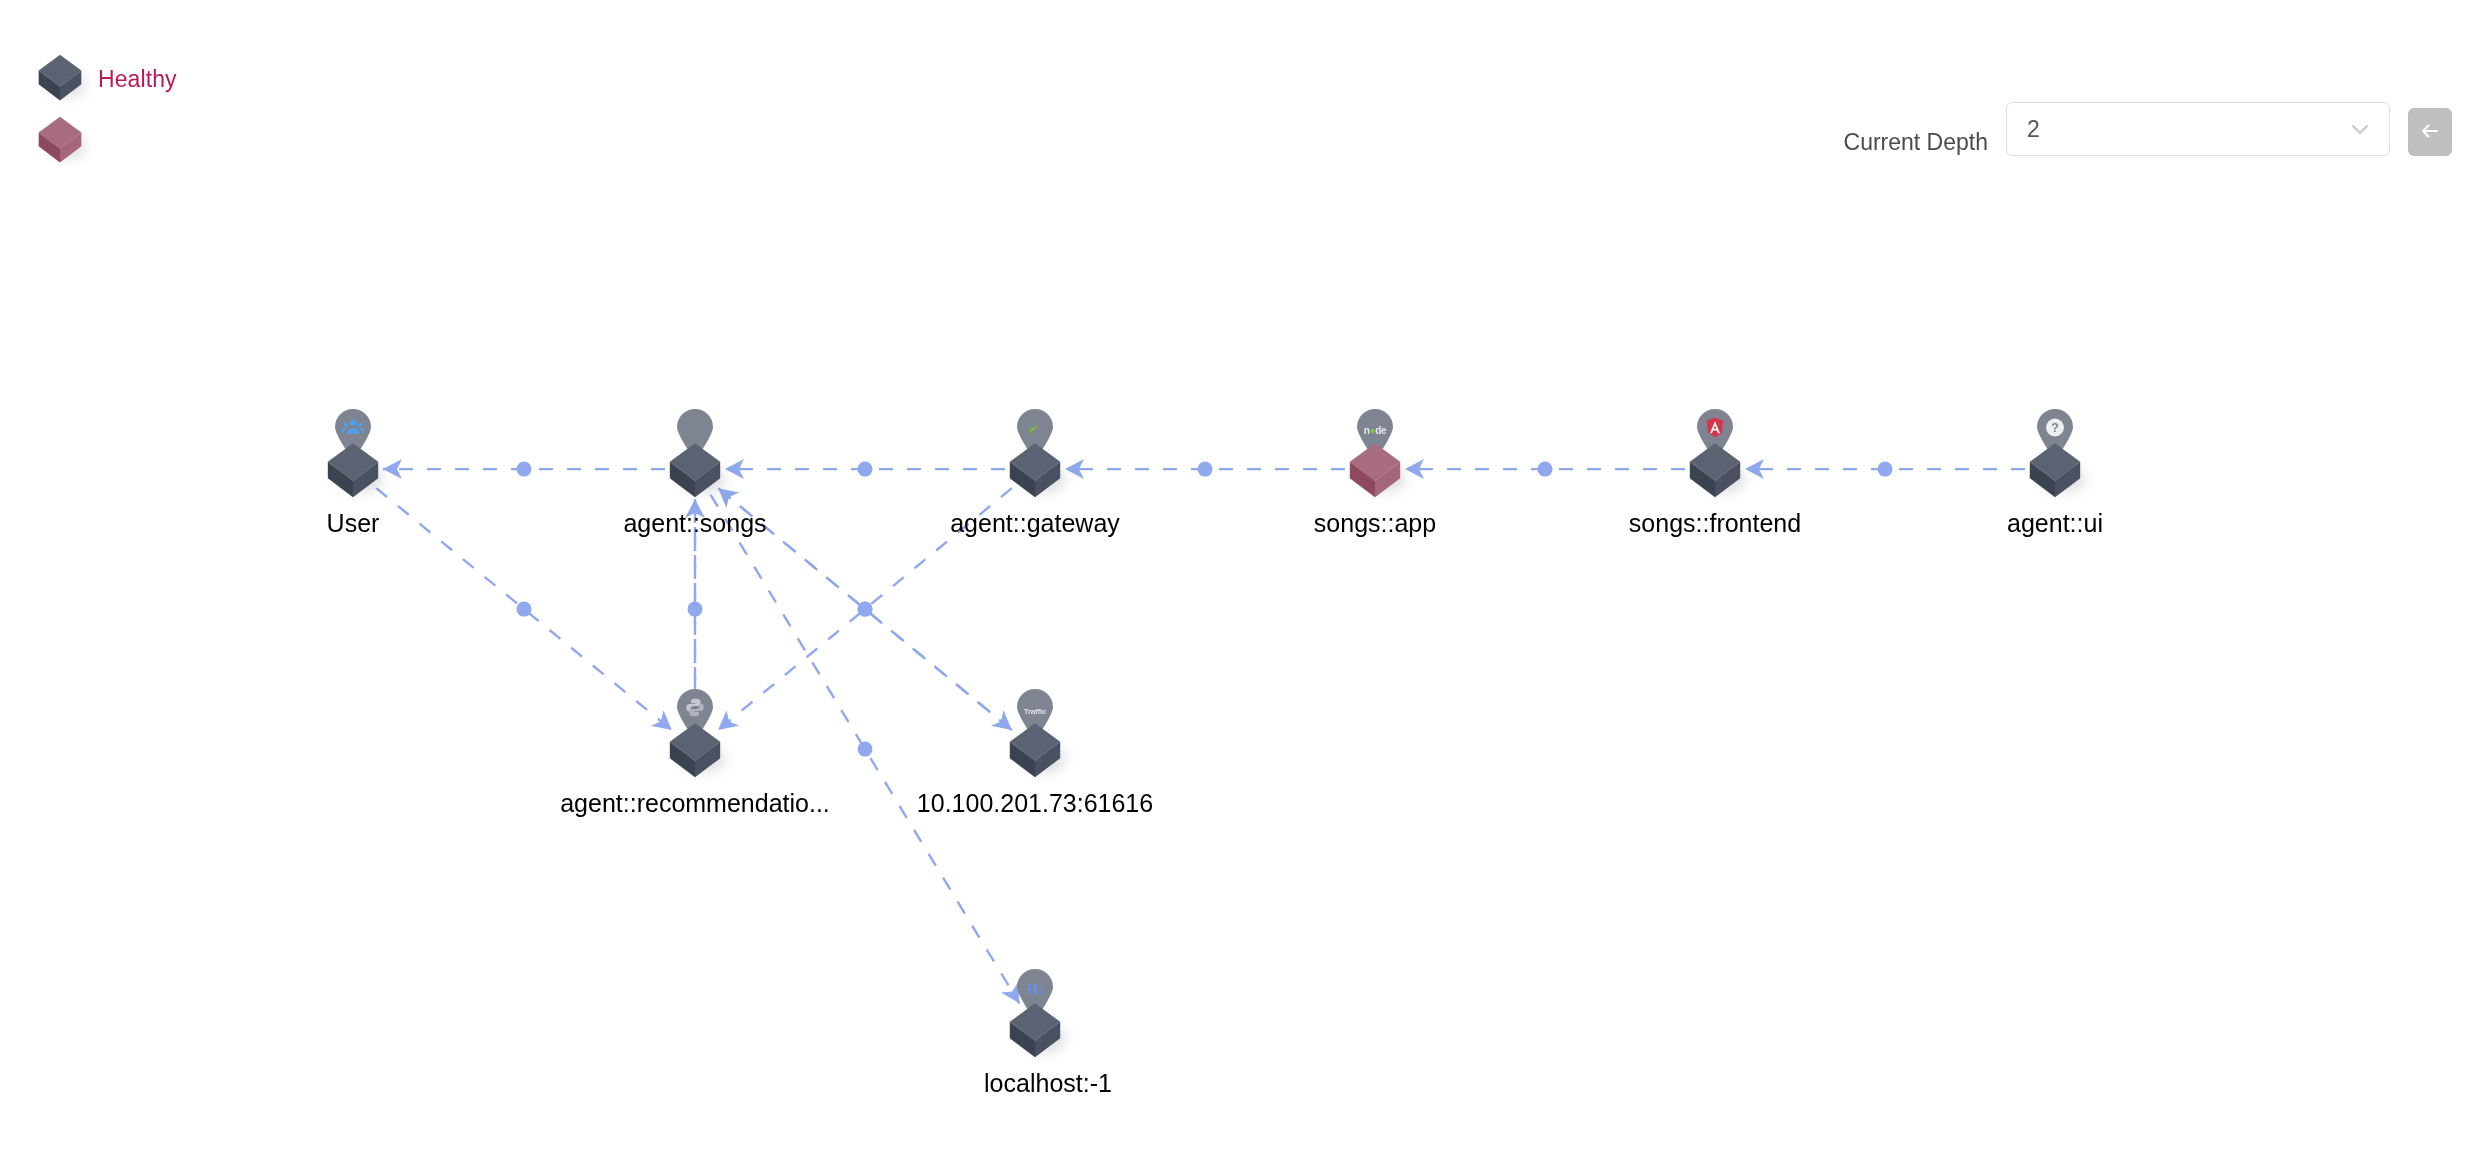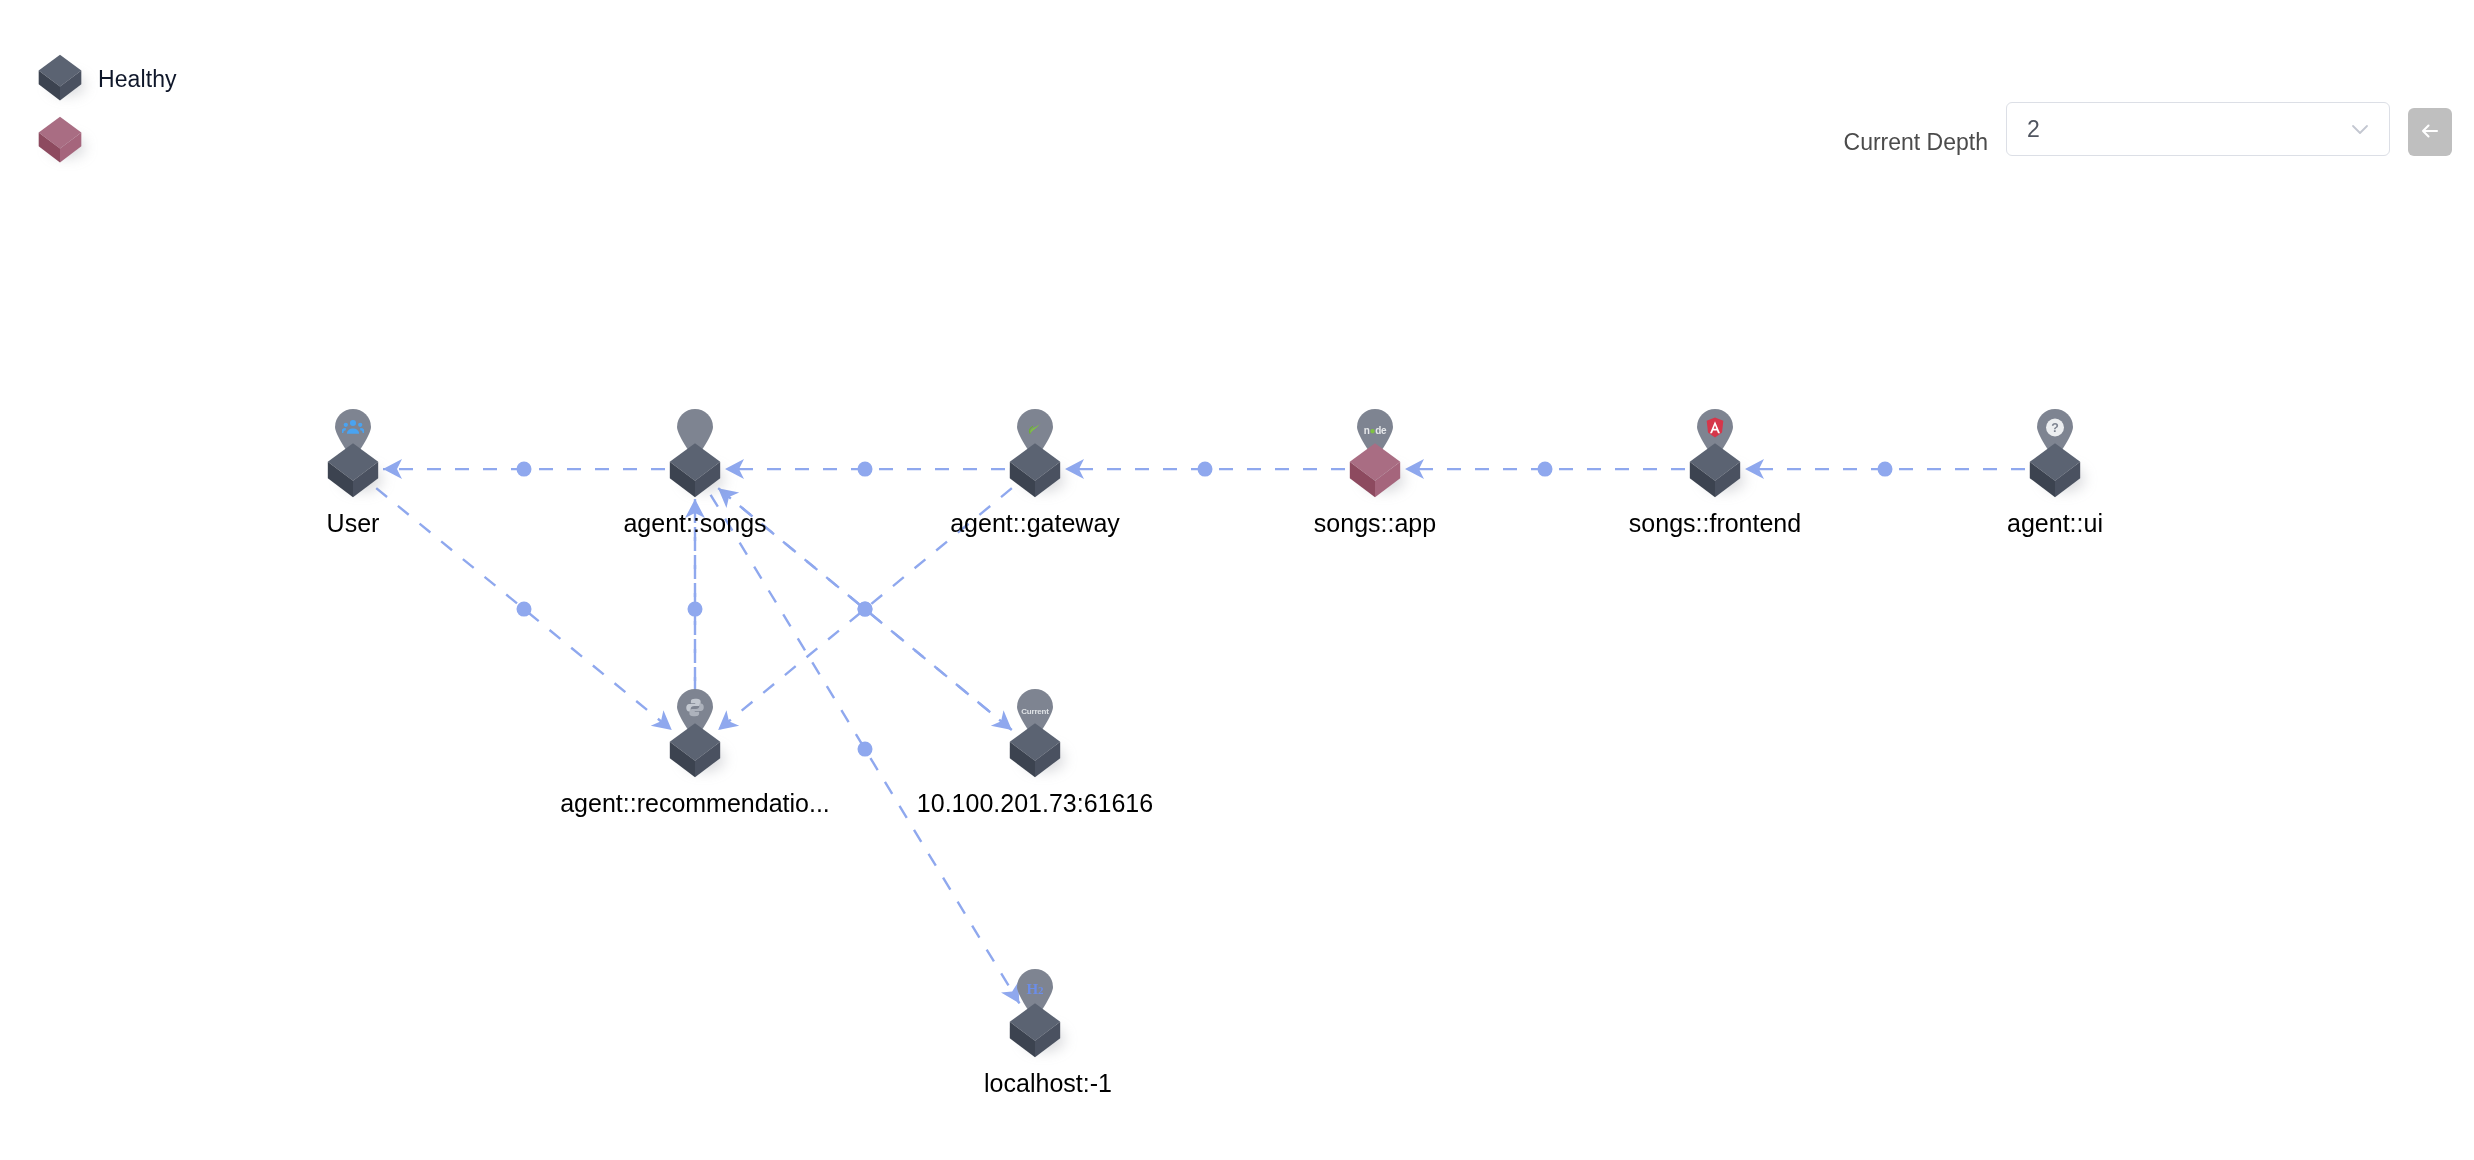--- a/index.html
+++ b/index.html
@@ -12,21 +12,21 @@
     overflow: hidden;
   }
 
   #root { position: relative; width: 2474px; height: 1160px; background:#fff; }
 
   
   #legend { position: absolute; left: 36px; top: 48px; }
   .legend-row { display: flex; align-items: center; height: 62px; }
   .legend-cube-slot { width: 62px; height: 62px; position: relative; }
   .legend-label {
-    font-size: 23px; color: #0f172a; white-space: nowrap;
+    font-size: 23px; color: #be185d; white-space: nowrap;
     font-family: "Liberation Sans", sans-serif; letter-spacing: .1px;
   }
 
   
   .cube { position: relative; }
   .cube .shadow {
     position:absolute; border-radius: 50%;
     background: rgba(120,124,134,0.30);
     filter: blur(7px);
   }
@@ -337,21 +337,21 @@
   </svg>
             </div>
           </div>
           <div class="node-label" style="top: 119px;">agent::recommendatio...</div>
         </div>
         <div class="node" style="left: 975px; top: 670px; width: 120px; height: 150px;">
           <div class="node-pin" style="left: 60px; top: 18px; transform: translateX(-50%); width: 42px; height: 52px;">
             <svg width="42" height="52" viewBox="0 0 42 52" style="position:absolute;left:0;top:0">
        <path d="M21 52 C21 52 3 27.5 3 19 A18 18 0 0 1 39 19 C39 27.5 21 52 21 52 Z" fill="#7e8491"></path>
      </svg>
-     <span class="pin-glyph"><span style="font-size:8px;font-weight:bold;color:#dfe2e6;letter-spacing:-.2px;font-family:'Liberation Sans',sans-serif">Current</span></span>
+     <span class="pin-glyph"><span style="font-size:8px;font-weight:bold;color:#dfe2e6;letter-spacing:-.2px;font-family:'Liberation Sans',sans-serif">Traffic</span></span>
           </div>
           <div class="cube" style="width: 52px; height: 58.24px; position: absolute; left: 34px; top: 50px;">
             <div class="shadow" style="width: 40.56px; height: 23.92px; left: 14.56px; top: 27.04px;"></div>
             <div style="position: relative;">
               <svg width="52" height="58.24000000000001" viewBox="0 0 52 58.24000000000001" style="display:block;overflow:visible">
     <polygon points="26,3.2032000000000007 51.22,21.840000000000003 26,40.768 0.78,21.840000000000003" fill="#5b6372"></polygon>
     <polygon points="0.78,21.840000000000003 26,40.768 26,57.366400000000006 0.78,38.147200000000005" fill="#3c4350"></polygon>
     <polygon points="51.22,21.840000000000003 26,40.768 26,57.366400000000006 51.22,38.147200000000005" fill="#4a5160"></polygon>
   </svg>
             </div>

